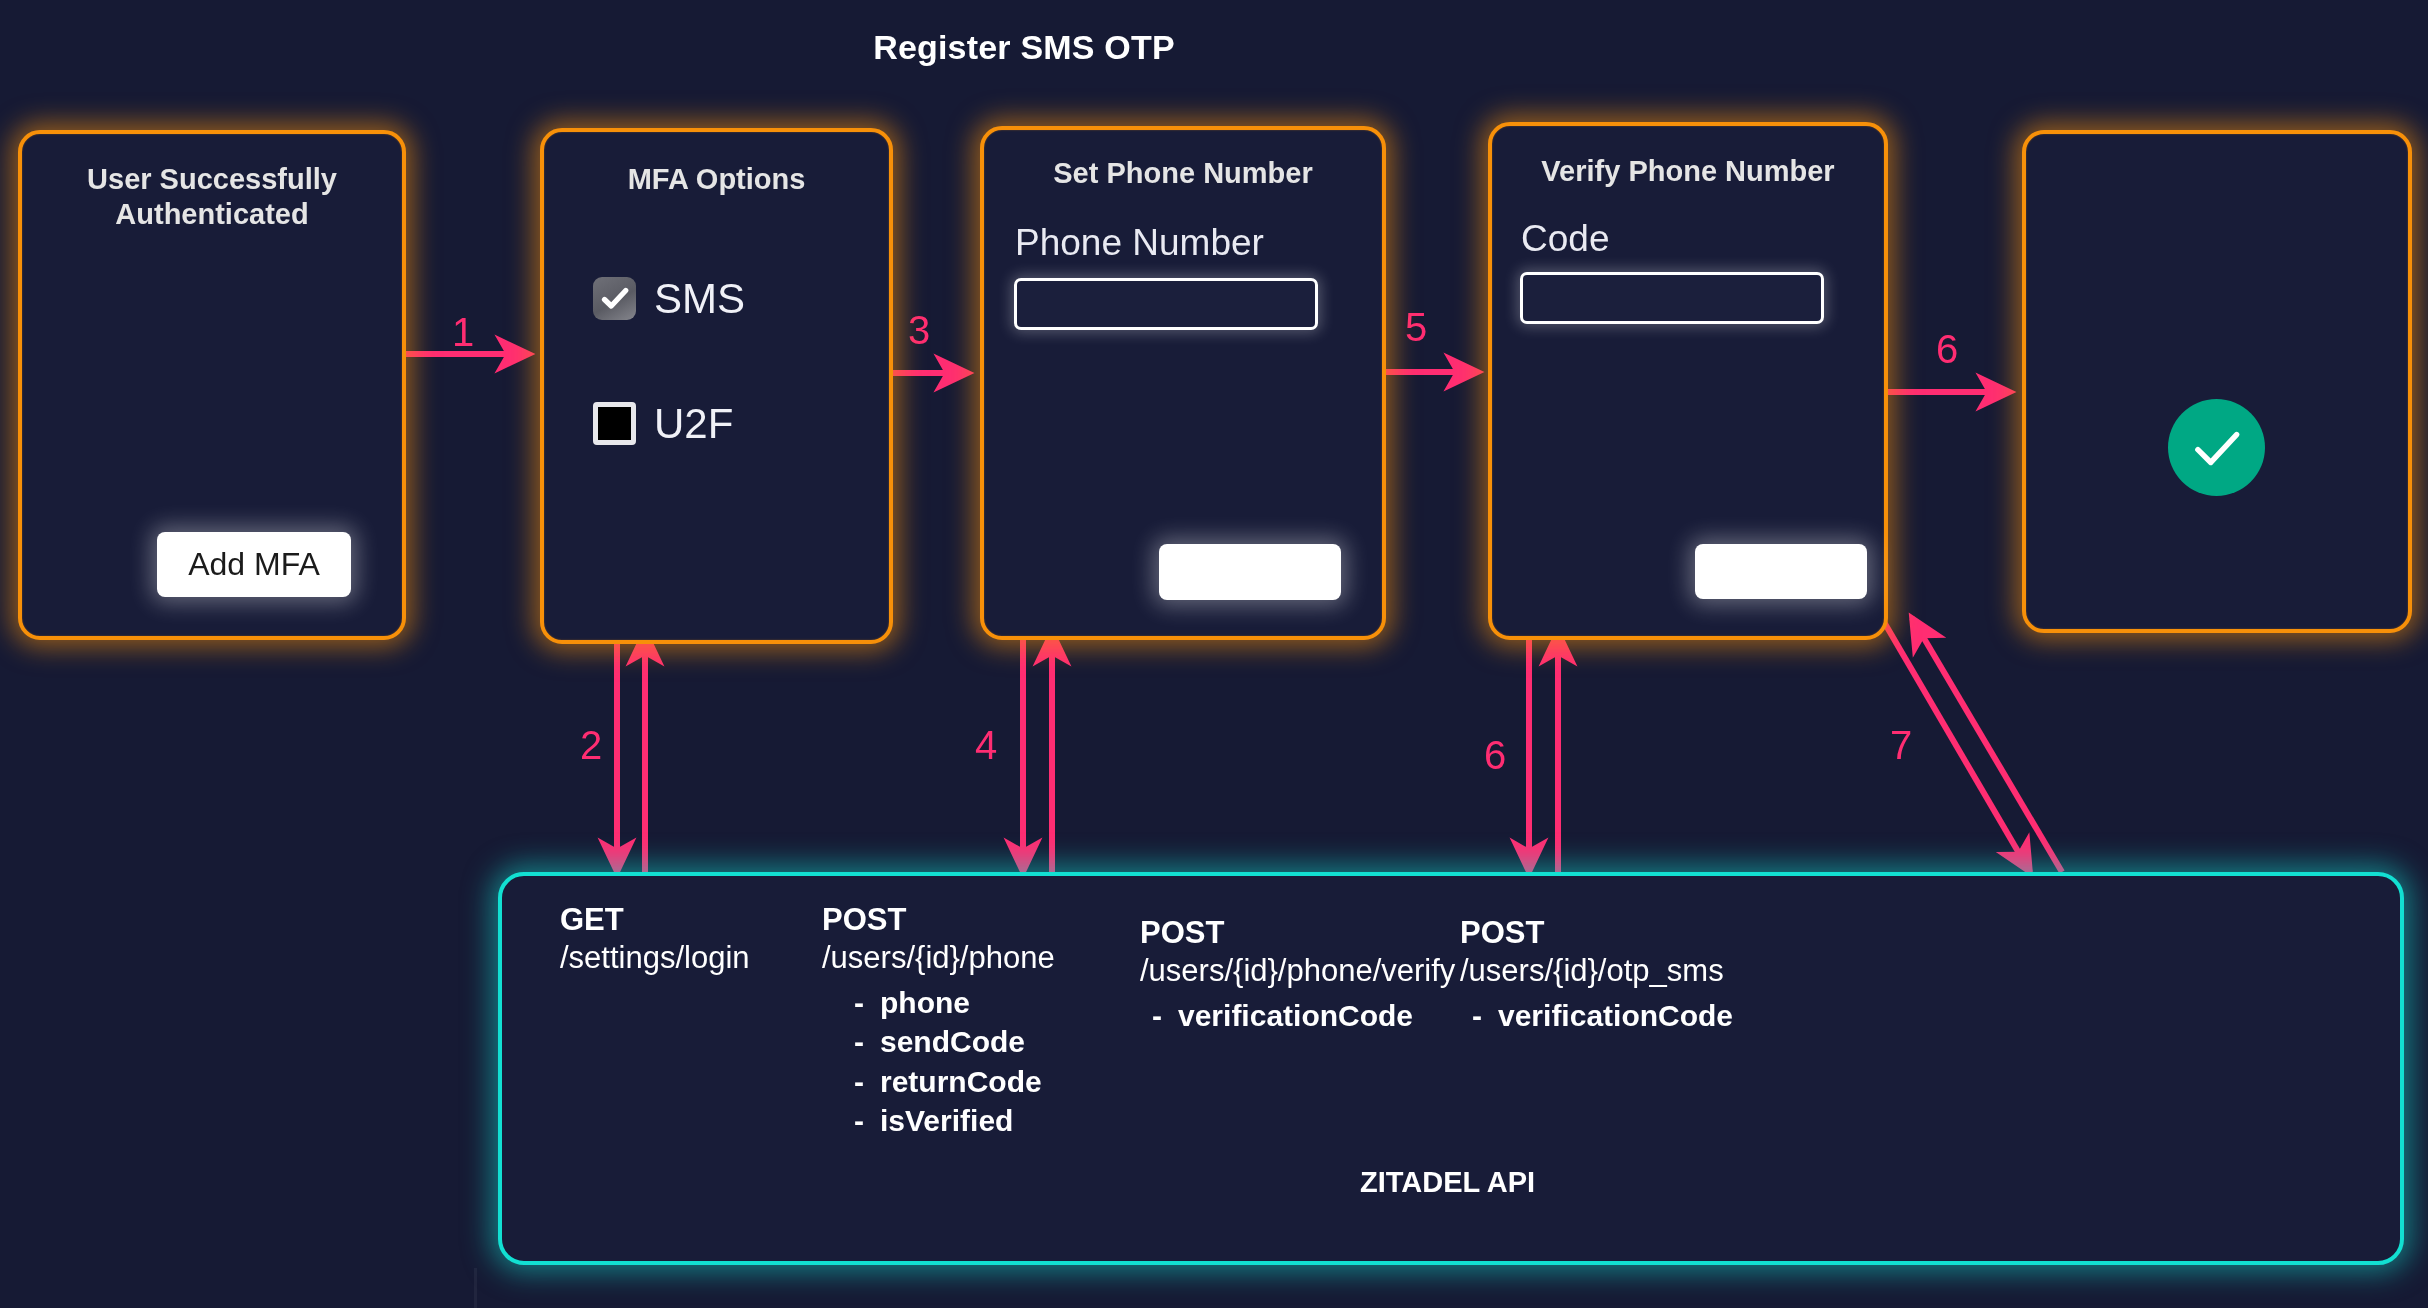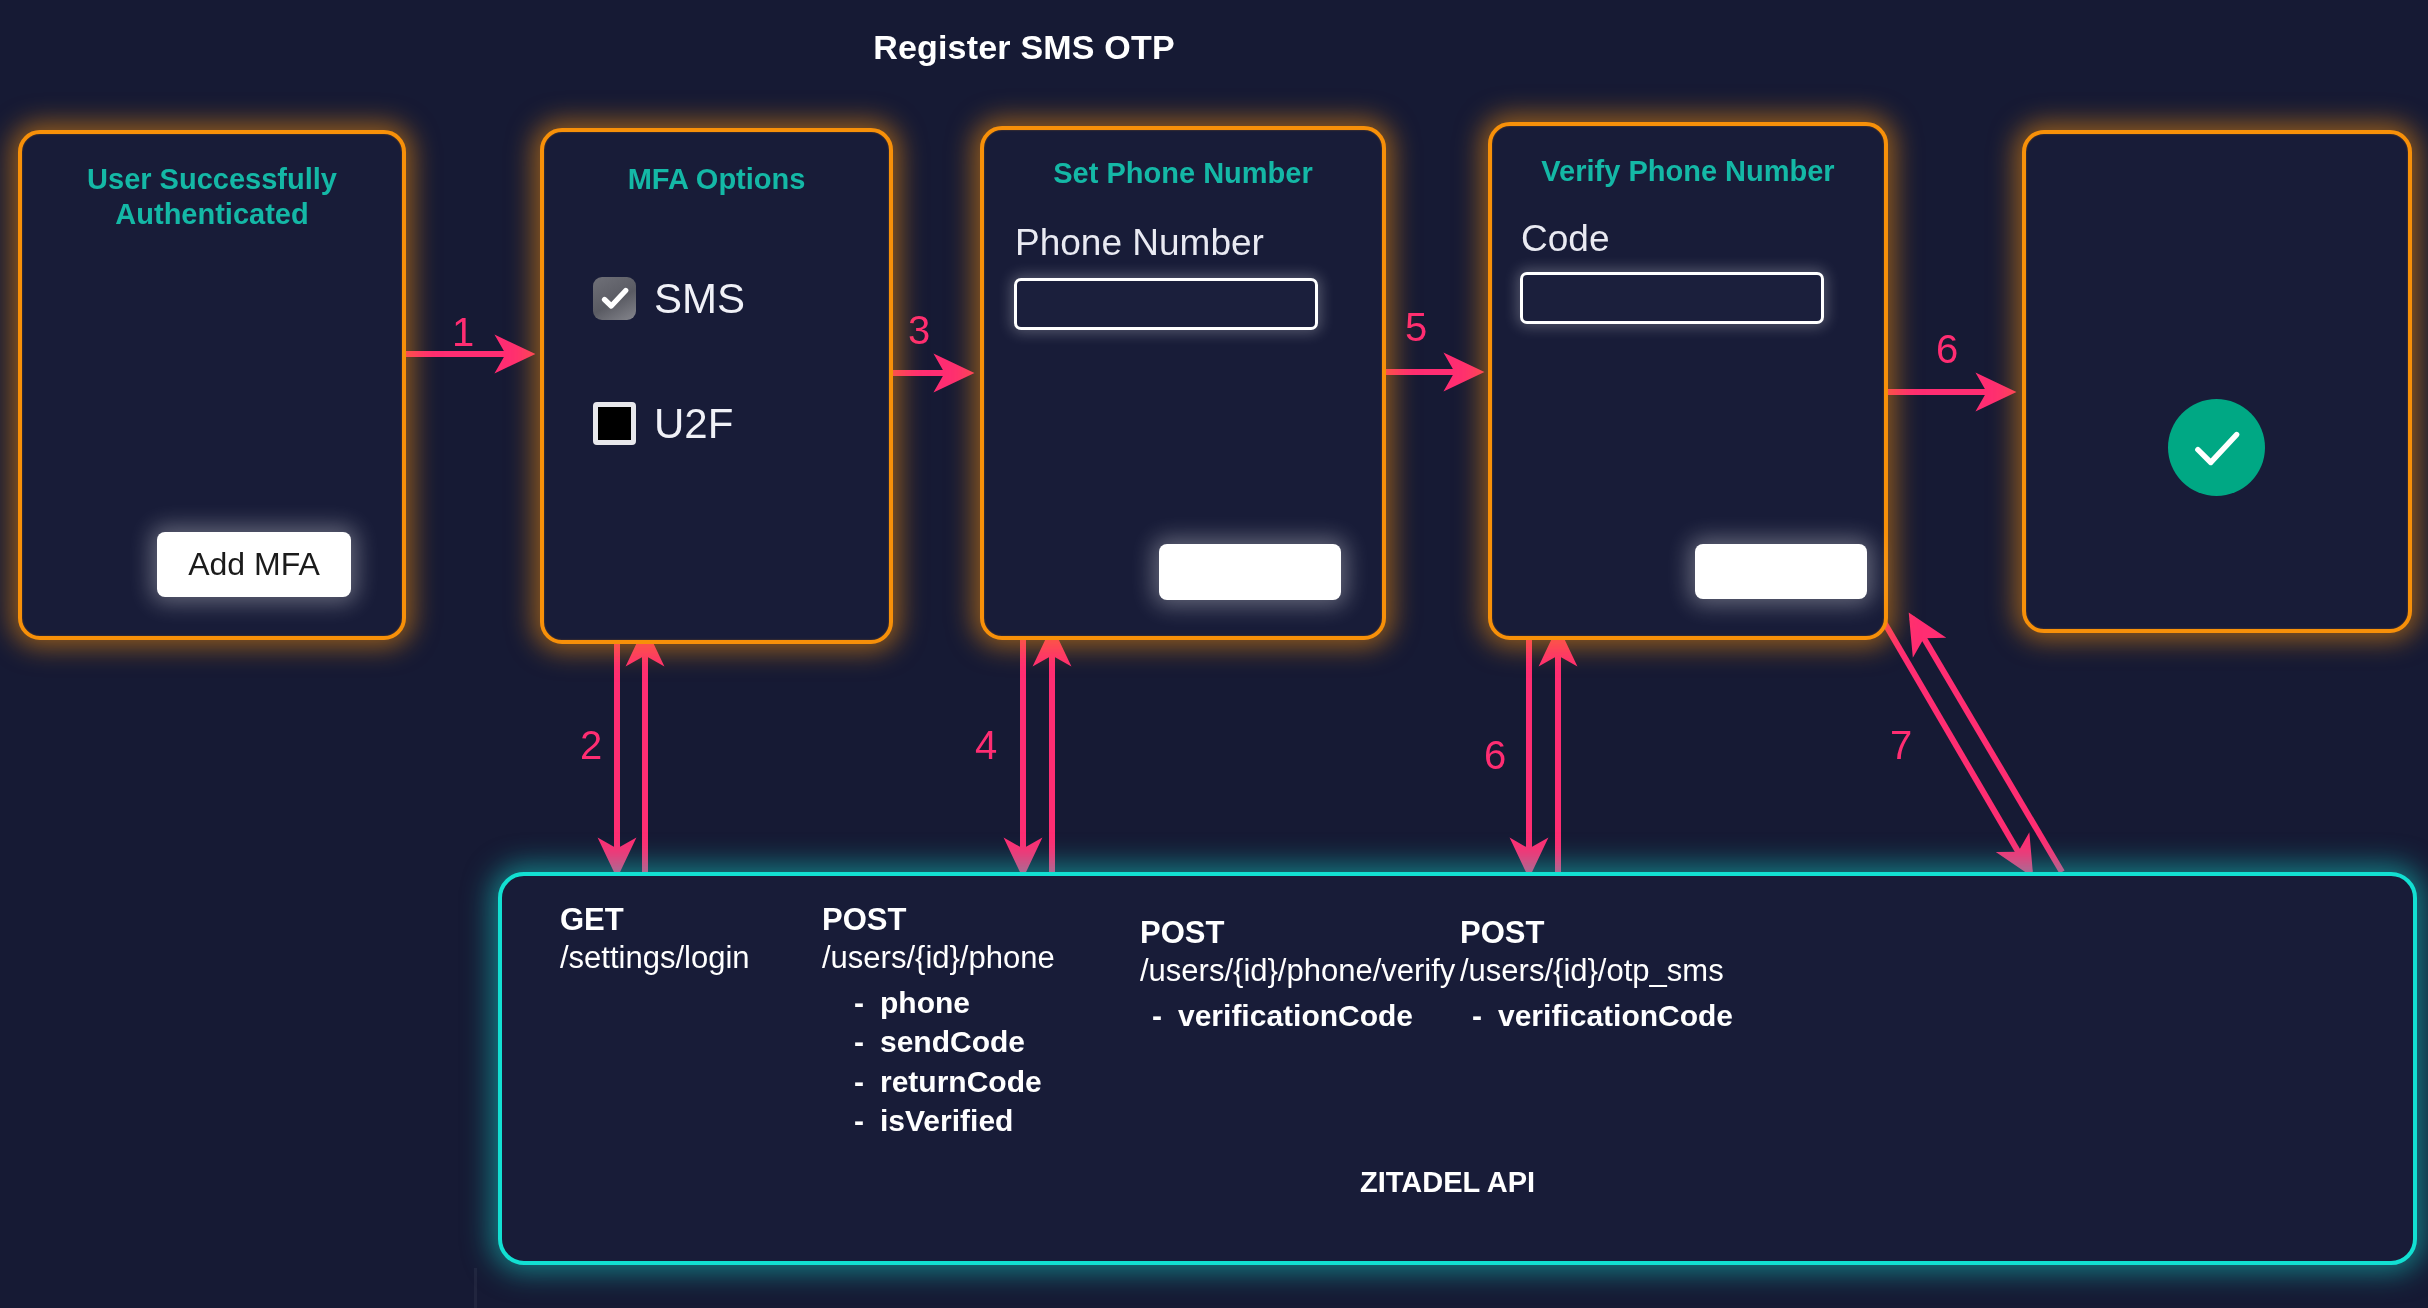--- a/index.html
+++ b/index.html
@@ -26,21 +26,21 @@
   .card{
     position:absolute;
     background:#181c38;
     border:4px solid #F79009;
     border-radius:22px;
     box-shadow:0 0 26px 7px rgba(247,144,9,.55), inset 0 0 2px rgba(247,144,9,.4);
   }
   .card-title{
     position:absolute;left:0;right:0;
     text-align:center;
-    color:#14b8a6;
+    color:#e5e5e5;
     font-size:29px;font-weight:bold;
     line-height:1.22;
     padding:0 14px;
     box-sizing:border-box;
   }
 
   
   .field-label{
     position:absolute;
     color:#e9eaf2;
@@ -245,21 +245,21 @@
   </div>
 
   <div class="card" style="left:2022px;top:130px;width:382px;height:495px;">
     <div class="success-circle" style="left:142px;top:265px;">
       <svg width="62" height="62" viewBox="0 0 24 24" aria-hidden="true">
         <path d="M4.6 12.6 L9.6 17.6 L19.6 6.8" fill="none" stroke="#ffffff" stroke-width="2.1" stroke-linecap="round" stroke-linejoin="round"></path>
       </svg>
     </div>
   </div>
 
-  <div class="api-panel" style="left:498px;top:872px;width:1898px;height:385px;padding-left:13px;">
+  <div class="api-panel" style="left:498px;top:872px;width:1898px;height:385px;">
 
     <div class="api-col" style="left:58px;top:25px;">
       <div class="api-method">GET</div>
       <div class="api-path">/settings/login</div>
       <ul class="api-params"></ul>
     </div>
 
     <div class="api-col" style="left:320px;top:25px;">
       <div class="api-method">POST</div>
       <div class="api-path">/users/{id}/phone</div>

